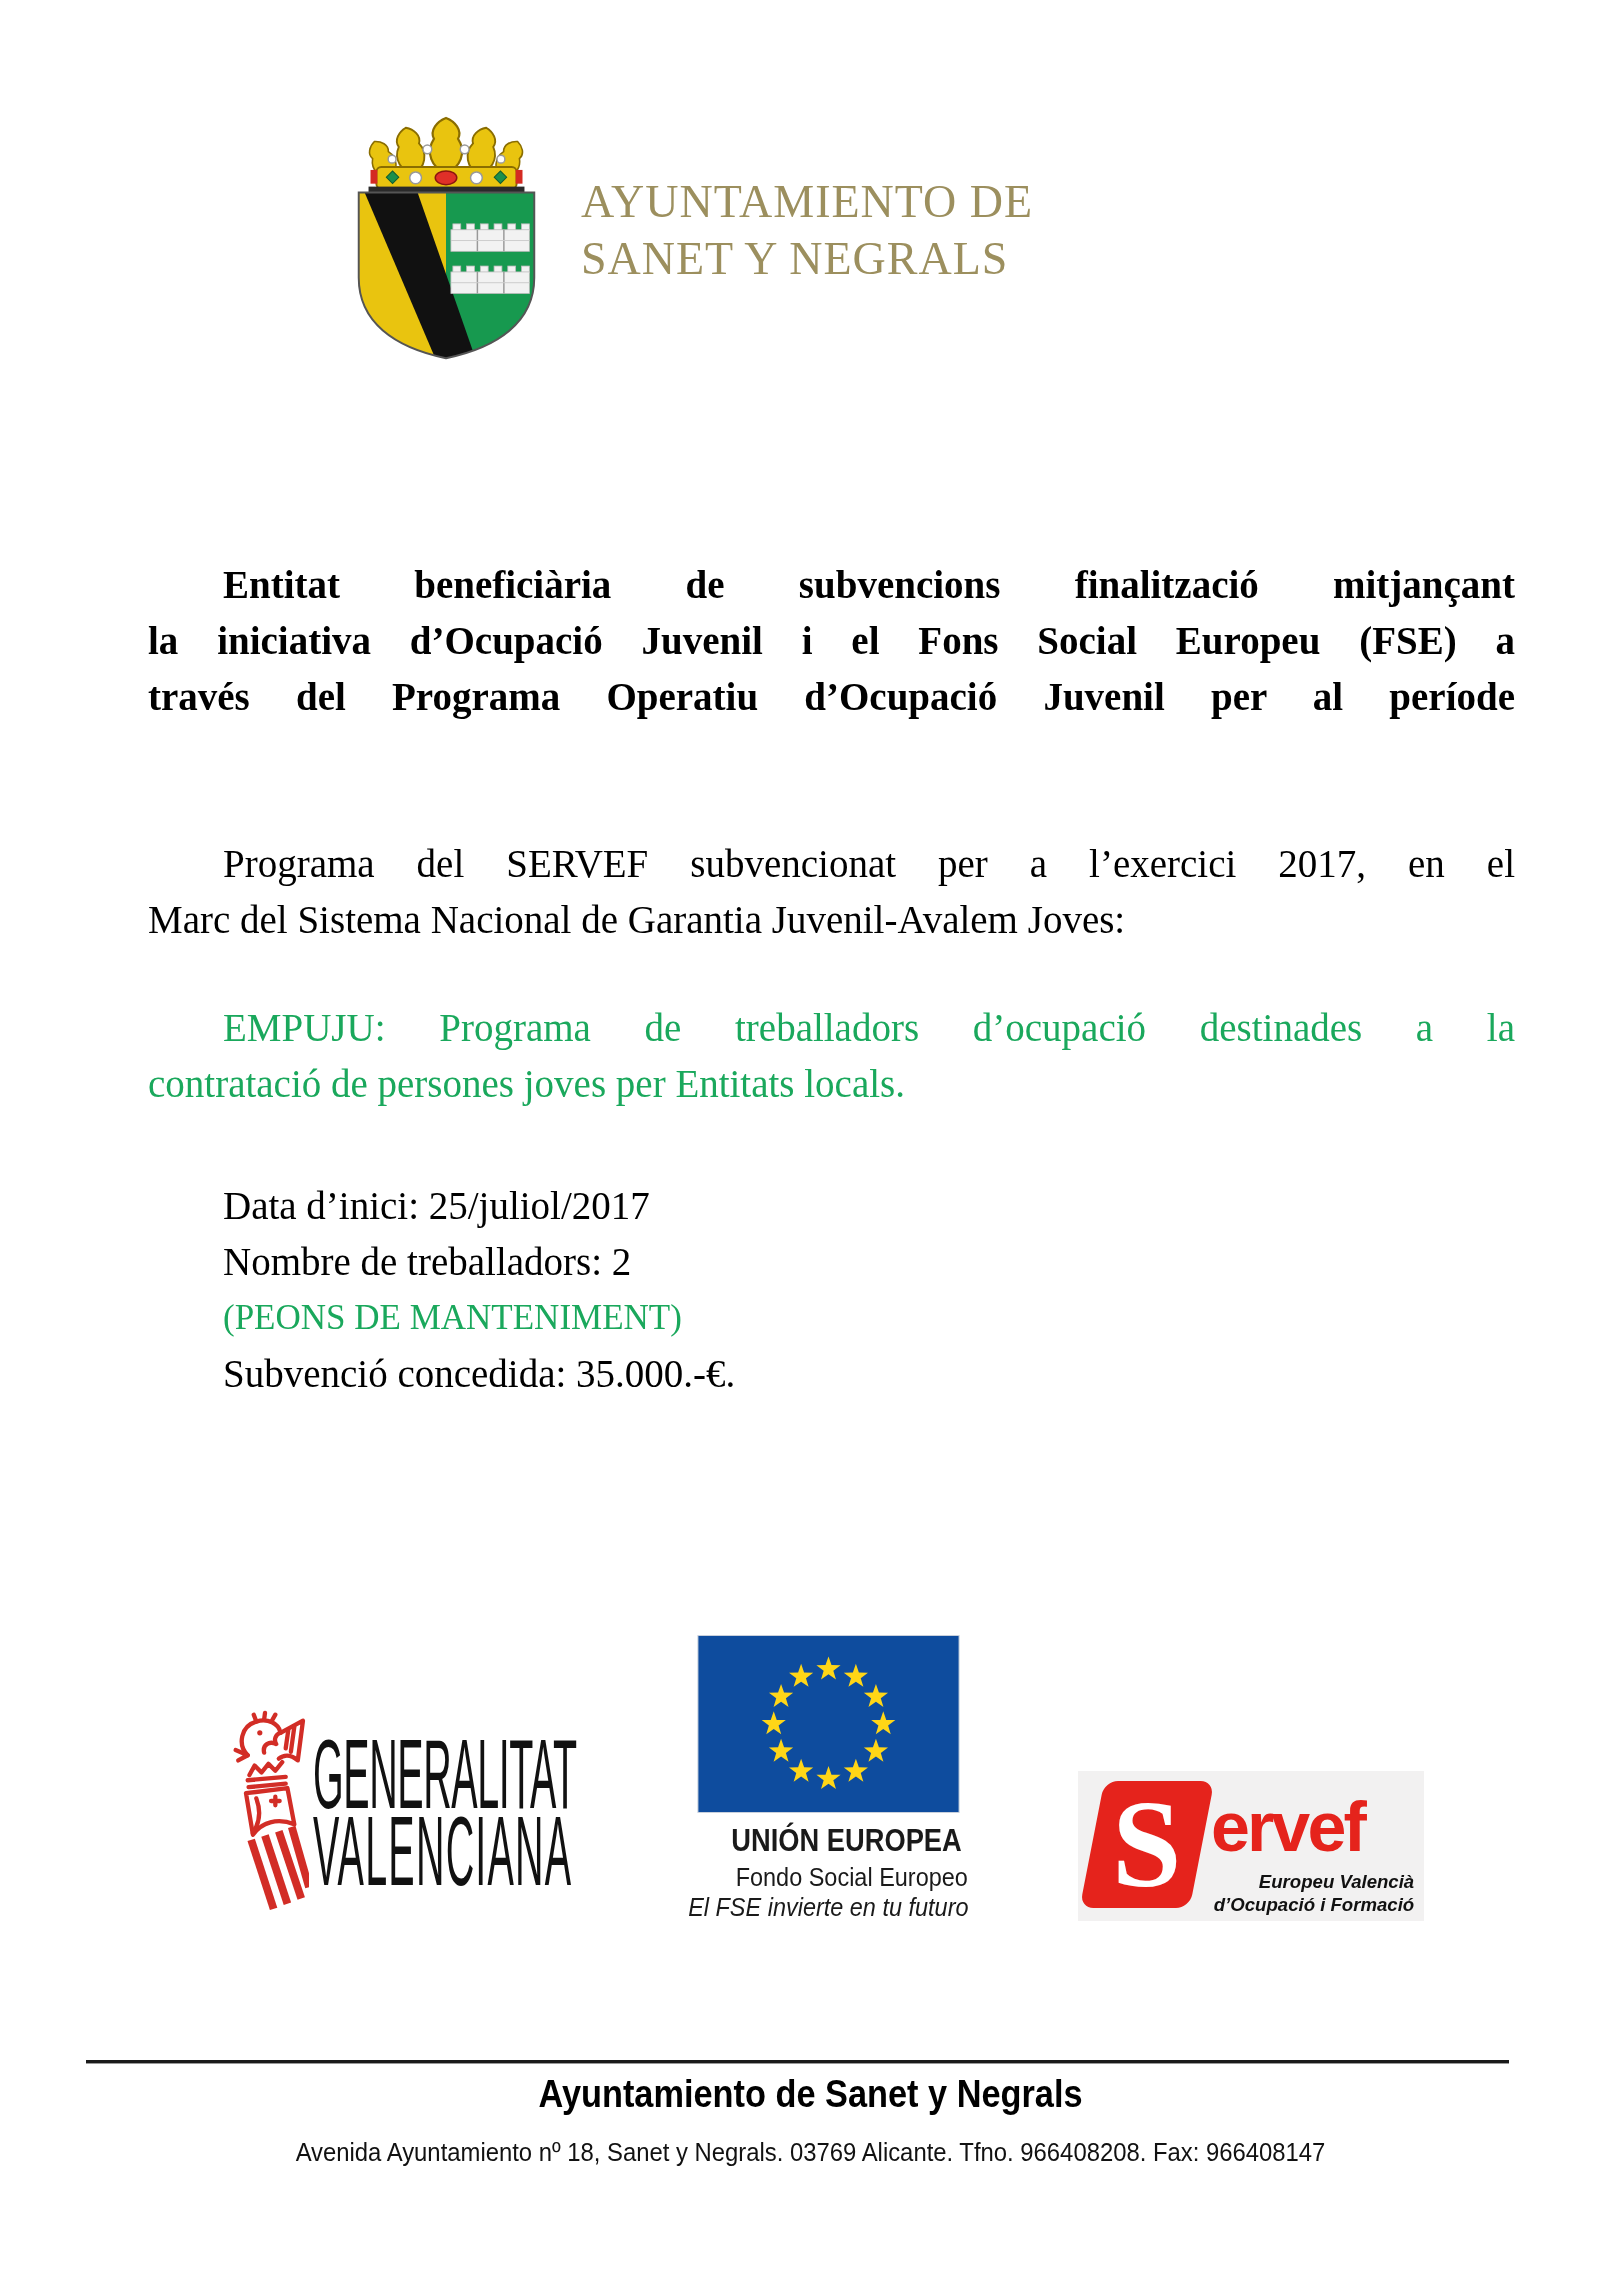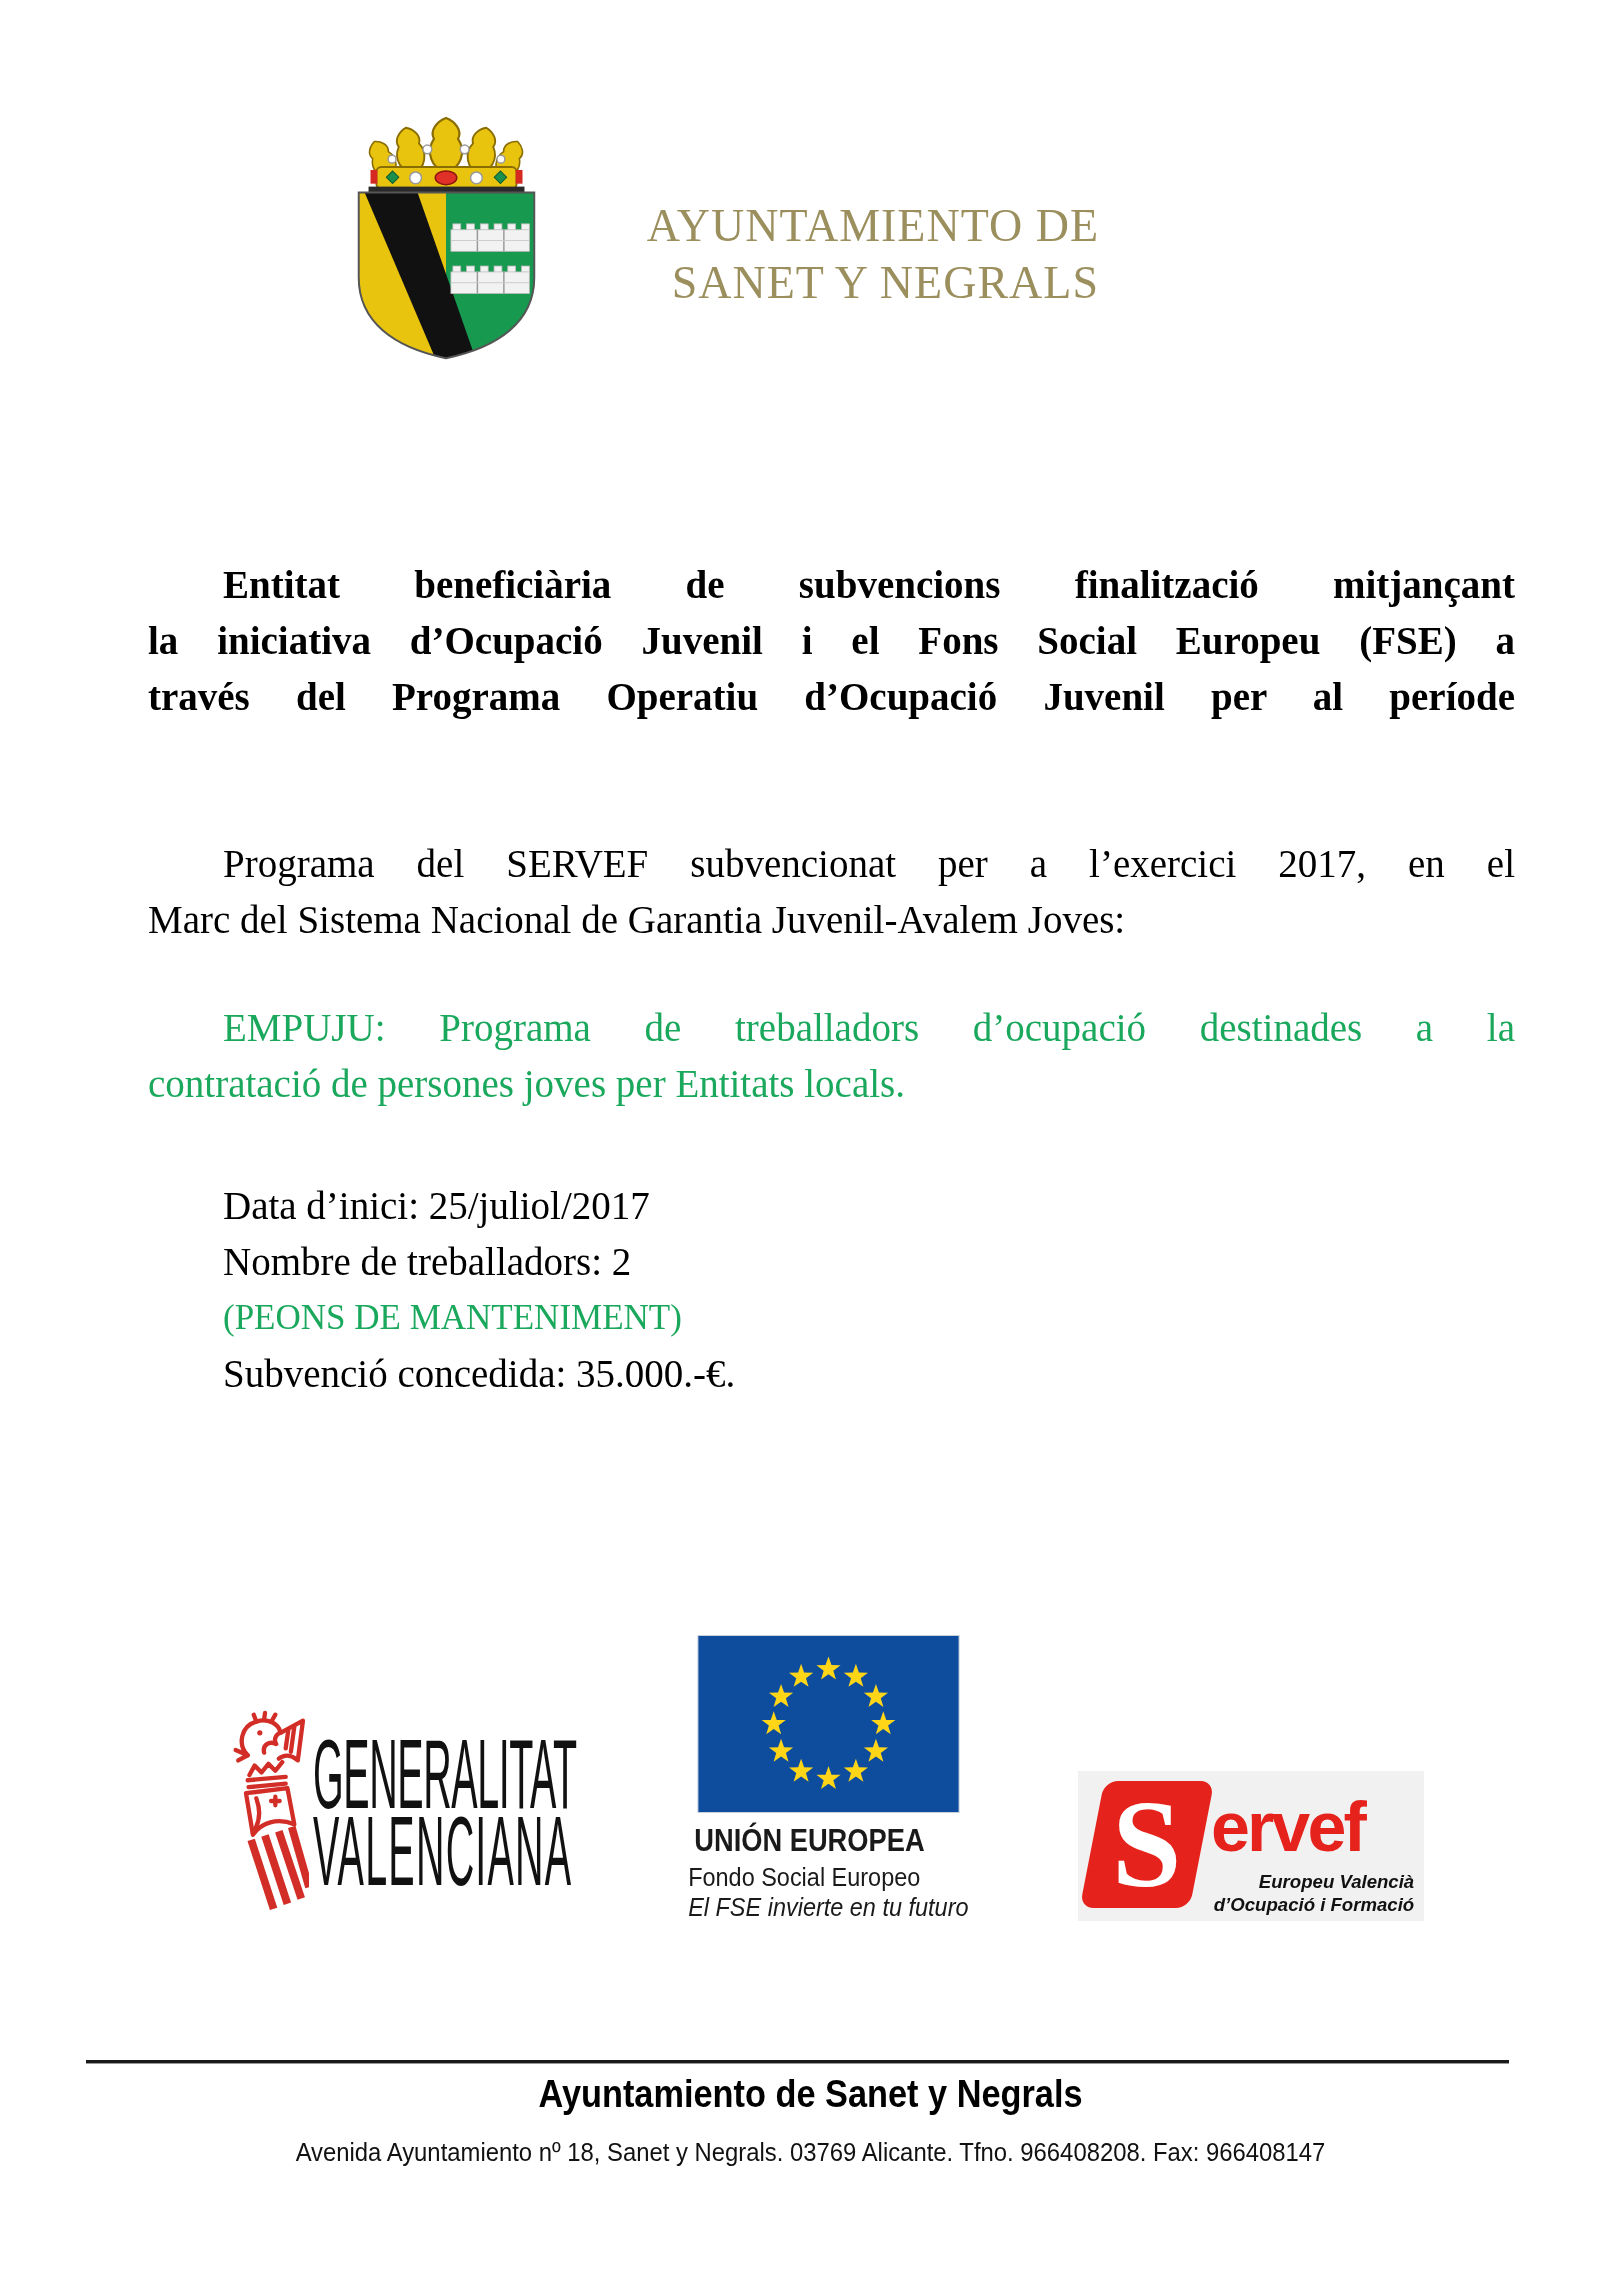--- a/index.html
+++ b/index.html
@@ -6,21 +6,21 @@
   .page{
     position:relative;width:1621px;height:2293px;background:#ffffff;
     margin:0 auto;overflow:hidden;
     font-family:"Liberation Serif", serif;color:#000;
   }
   
   .crest{position:absolute;left:341px;top:116px;width:211px;height:253px;}
   .org-name{
     position:absolute;left:581px;top:173px;width:518px;
     font-size:46px;line-height:57px;letter-spacing:1px;
-    color:var(--header-olive);text-align:right;white-space:nowrap;margin-top:24px;
+    color:var(--header-olive);text-align:left;white-space:nowrap;
   }
   
   .para{position:absolute;left:148px;width:1367px;font-size:39px;line-height:56px;}
   .para.bold{font-weight:700;}
   .para.green{color:var(--accent-green);}
   .p1{top:557px;}
   .p2{top:836px;}
   .p3{top:1000px;}
   .tline{text-align:justify;text-align-last:justify;white-space:nowrap;}
   .tline.indent{padding-left:75px;}
@@ -29,21 +29,21 @@
     font-size:39px;line-height:56px;}
   .detail-green{color:var(--accent-green);font-size:35px;}
   
   .gv-block{position:absolute;left:227px;top:1703px;width:372px;height:221px;}
   .gv-emblem{position:absolute;left:0;top:0;width:82px;height:221px;}
   .gv-line{position:absolute;left:86px;font-family:"Liberation Sans",sans-serif;
     font-weight:500;font-size:94px;line-height:94px;letter-spacing:-1px;
     color:#111;transform:scale(0.42,1.05);transform-origin:0 0;white-space:nowrap;}
   .gv-line1{top:21.6px;}
   .gv-line2{top:99px;letter-spacing:2.9px;}
-  .eu-block{position:absolute;left:676px;top:1635px;width:304px;text-align:left;
+  .eu-block{position:absolute;left:676px;top:1635px;width:304px;text-align:right;
     font-family:"Liberation Sans",sans-serif;}
   .eu-flag{display:block;margin:0 auto;width:263px;height:178px;}
   .eu-title{margin-top:9.8px;font-size:31px;font-weight:700;color:#1a1a1a;
     transform:scaleX(0.88);transform-origin:center;white-space:nowrap;}
   .eu-sub{margin-top:3.9px;font-size:25.5px;color:#1a1a1a;
     transform:scaleX(0.92);transform-origin:center;white-space:nowrap;}
   .eu-tag{margin-top:1px;font-size:25.5px;font-style:italic;color:#1a1a1a;
     transform:scaleX(0.92);transform-origin:center;white-space:nowrap;}
   .servef-block{position:absolute;left:1078px;top:1771px;width:346px;height:150px;
     background:#f2f1f1;font-family:"Liberation Sans",sans-serif;}

